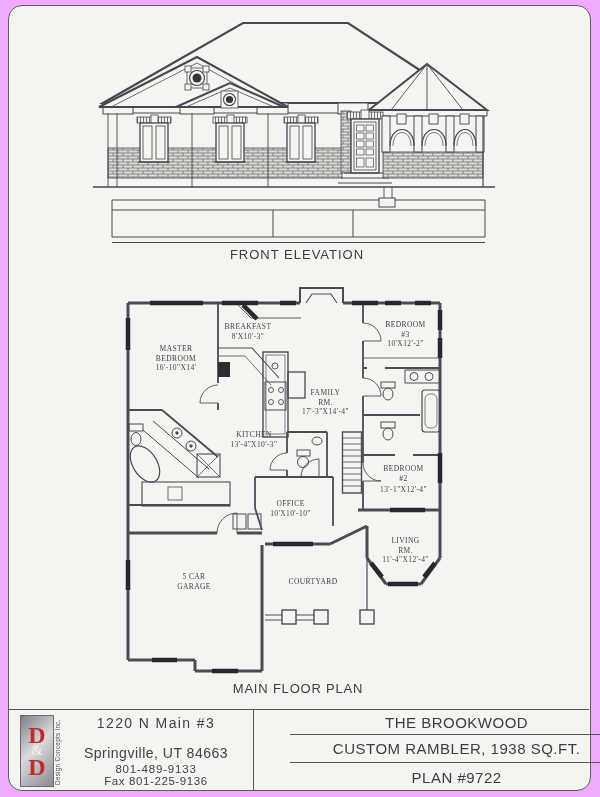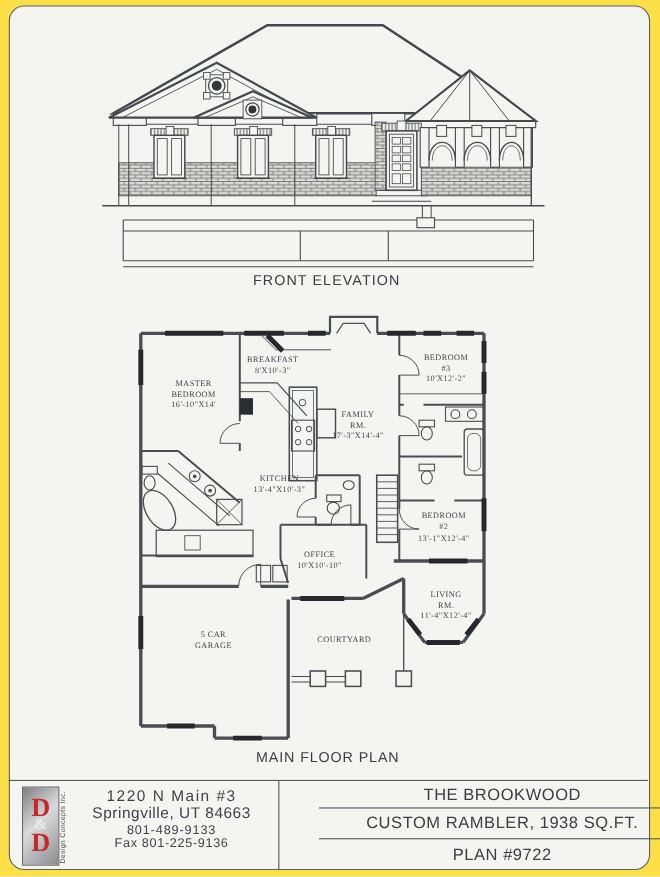--- a/index.html
+++ b/index.html
@@ -1,16 +1,16 @@
 <!DOCTYPE html>
 <html><head>
 <meta charset="utf-8">
 <style>
   html,body{margin:0;padding:0;background:#e9ecf0;}
-  .page{position:relative;width:600px;height:797px;background:#fde047;overflow:hidden;
+  .page{position:relative;width:600px;height:797px;background:#f0abfc;overflow:hidden;
         font-family:"Liberation Sans",sans-serif;color:#3f424a;}
   .sheet{position:absolute;left:8px;top:5px;width:581px;height:784px;
          border:1.6px solid #5c5e66;border-radius:14px;background:#f4f4f0;}
   svg{position:absolute;}
   .caption{position:absolute;text-align:center;color:#3a3d44;}
   .cap-elev{left:187px;top:247px;width:220px;font-size:13px;letter-spacing:1px;}
   .cap-plan{left:198px;top:681px;width:200px;font-size:13px;letter-spacing:.8px;}
   .room-label{position:absolute;text-align:center;font-size:7.5px;line-height:9.5px;
               letter-spacing:.4px;color:#42454d;font-family:Liberation Serif, serif;}
   
@@ -20,21 +20,21 @@
             background:linear-gradient(135deg,#7e7f83 0%,#dadadc 45%,#8a8b8f 100%);
             border:1px solid #6a6b70;display:flex;flex-direction:column;align-items:center;
             justify-content:center;font-family:"Liberation Serif",serif;font-weight:bold;}
   .logo-d{font-size:24px;line-height:20px;color:#c32a2c;}
   .logo-amp{font-size:14px;line-height:12px;color:#ececee;}
   .logo-vert{position:absolute;left:46px;top:5px;height:70px;writing-mode:vertical-rl;
              transform:rotate(180deg);font-size:6.3px;letter-spacing:.3px;color:#4a4c54;
              display:flex;align-items:center;}
   .addr{position:absolute;left:56px;top:5px;width:184px;text-align:center;color:#3f424a;}
   .addr-l1{font-size:14px;letter-spacing:1.4px;}
-  .addr-l2{font-size:14px;letter-spacing:.5px;margin-top:0;}
+  .addr-l2{font-size:14px;letter-spacing:.5px;margin-top:14px;}
   .addr-l3{font-size:11.5px;letter-spacing:.8px;margin-top:2px;}
   .addr-l4{font-size:11.5px;letter-spacing:.6px;}
   .f-divider{position:absolute;left:245px;top:0;height:81px;border-left:1.6px solid #54565c;}
   .f-right{position:absolute;left:246.6px;top:0;width:334px;height:81px;display:flex;flex-direction:column;padding-left:35px;}
   .f-row{display:flex;align-items:center;justify-content:center;font-size:15px;
          letter-spacing:.5px;color:#3a3d44;}
   .f-row1{height:24px;border-bottom:1.4px solid #54565c;}
   .f-row2{height:27px;border-bottom:1.4px solid #54565c;}
   .f-row3{flex:1;}
 </style>
@@ -309,21 +309,21 @@
 
   <div class="room-label" style="left:130px;top:344px;width:92px">
     <div>MASTER</div>
     <div>BEDROOM</div>
     <div>16'-10"X14'</div>
   </div>
   <div class="room-label" style="left:203px;top:322px;width:90px">
     <div>BREAKFAST</div>
     <div>8'X10'-3"</div>
   </div>
-  <div class="room-label" style="left:283px;top:372px;width:85px">
+  <div class="room-label" style="left:283px;top:388px;width:85px">
     <div>FAMILY</div>
     <div>RM.</div>
     <div>17'-3"X14'-4"</div>
   </div>
   <div class="room-label" style="left:210px;top:430px;width:88px">
     <div>KITCHEN</div>
     <div>13'-4"X10'-3"</div>
   </div>
   <div class="room-label" style="left:363px;top:320px;width:85px">
     <div>BEDROOM</div>

